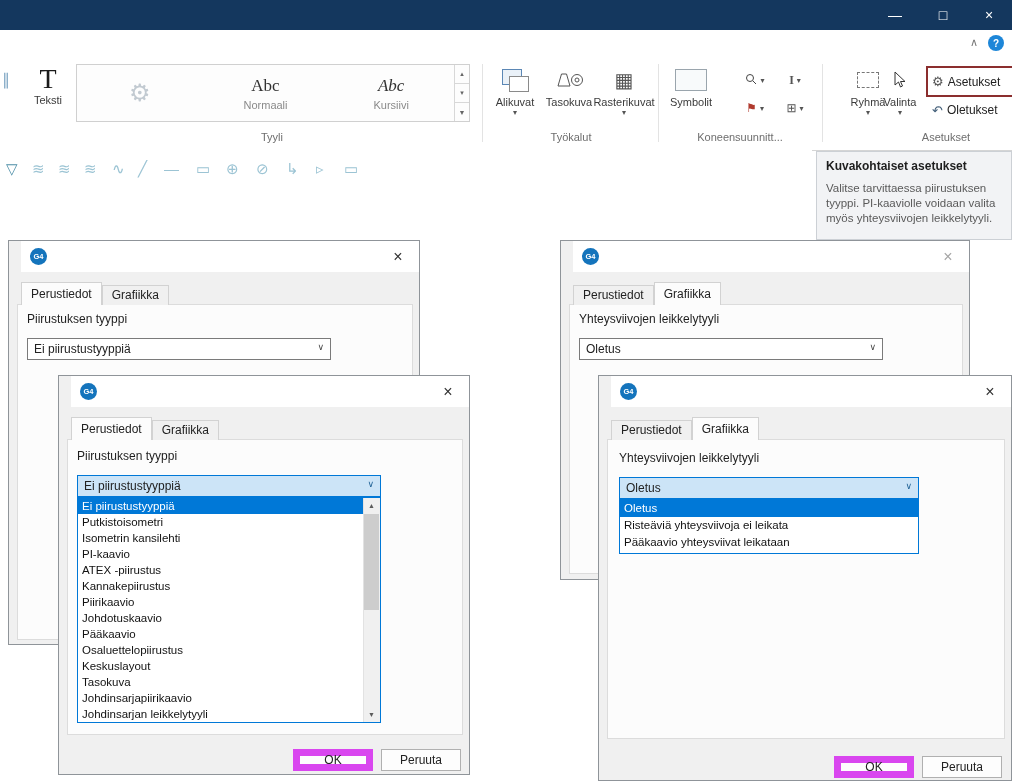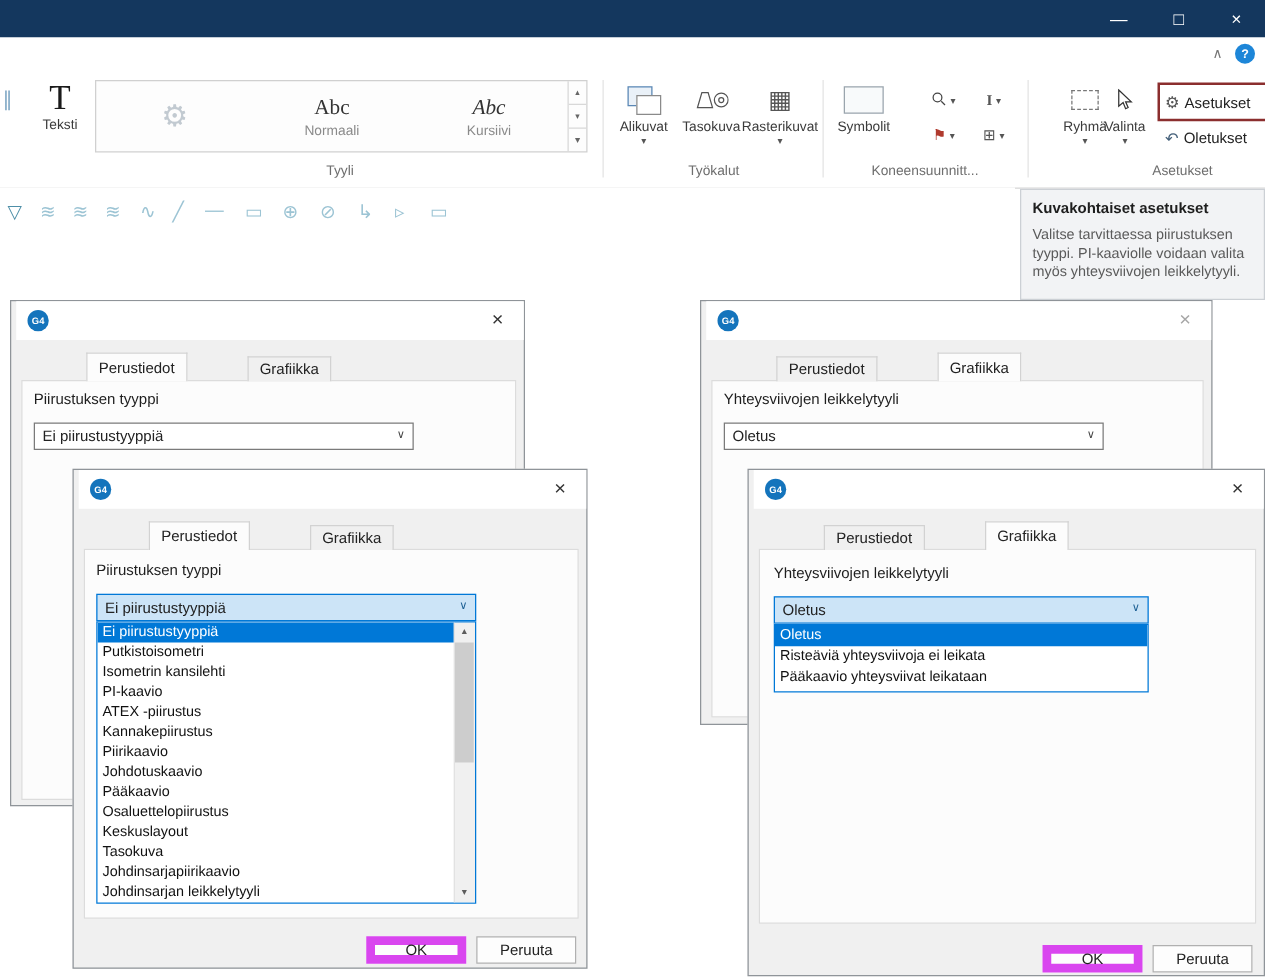--- a/index.html
+++ b/index.html
@@ -61,30 +61,30 @@
   .ltool.dark{color:#4e8fa8;}
 
   
   .tooltip{position:absolute;left:816px;top:151px;width:196px;height:89px;background:#f2f3f5;
            border:1px solid #ccd0d5;padding:7px 9px;box-sizing:border-box;}
   .tooltip .tt-title{font-weight:bold;font-size:12px;color:#1e1e1e;}
   .tooltip .tt-body{margin-top:8px;font-size:11.5px;line-height:15px;color:#5a5a5a;}
 
   
   .dialog{position:absolute;background:#f0f0f0;border:1px solid #8f9499;box-sizing:border-box;}
-  .dlg-title{position:absolute;left:4px;top:0;right:0;height:31px;background:#fff;}
+  .dlg-title{position:absolute;left:12px;top:0;right:0;height:31px;background:#fff;}
   .dlg-logo{position:absolute;left:9px;top:7px;width:17px;height:17px;border-radius:50%;
             background:#1474bc;color:#fff;font-size:7.5px;font-weight:bold;display:flex;
             align-items:center;justify-content:center;}
   .dlg-close{position:absolute;right:8px;top:5px;width:26px;height:22px;display:flex;
              align-items:center;justify-content:center;font-size:16px;color:#333;}
   .dlg-close.inactive{color:#a6a6a6;}
   .tabs{position:absolute;top:42px;left:12px;height:22px;display:flex;align-items:flex-end;z-index:3;}
   .tab{height:19px;line-height:19px;padding:0 9px;font-size:12px;border:1px solid #d2d2d2;
-       border-bottom:none;background:#f0f0f0;color:#222;margin-left:48px;}
+       border-bottom:none;background:#f0f0f0;color:#222;}
   .tab.active{height:22px;line-height:22px;background:#fcfcfc;}
   .panel{position:absolute;left:8px;background:#fcfcfc;border:1px solid #dcdcdc;z-index:1;}
   .field-label{position:absolute;font-size:12px;color:#1e1e1e;z-index:2;}
   .combo{position:absolute;height:22px;background:#fff;border:1px solid #7a7a7a;display:flex;
          align-items:center;padding-left:6px;box-sizing:border-box;font-size:12px;z-index:2;}
   .combo .chev{position:absolute;right:6px;top:3px;font-size:9px;color:#444;}
   .combo.focused{border:1px solid #0078d7;background:#cce4f7;}
   .combo.focused .chev{color:#1c5f93;}
   .droplist{position:absolute;background:#fff;border:1px solid #0078d7;box-sizing:border-box;
             overflow:hidden;z-index:4;}

